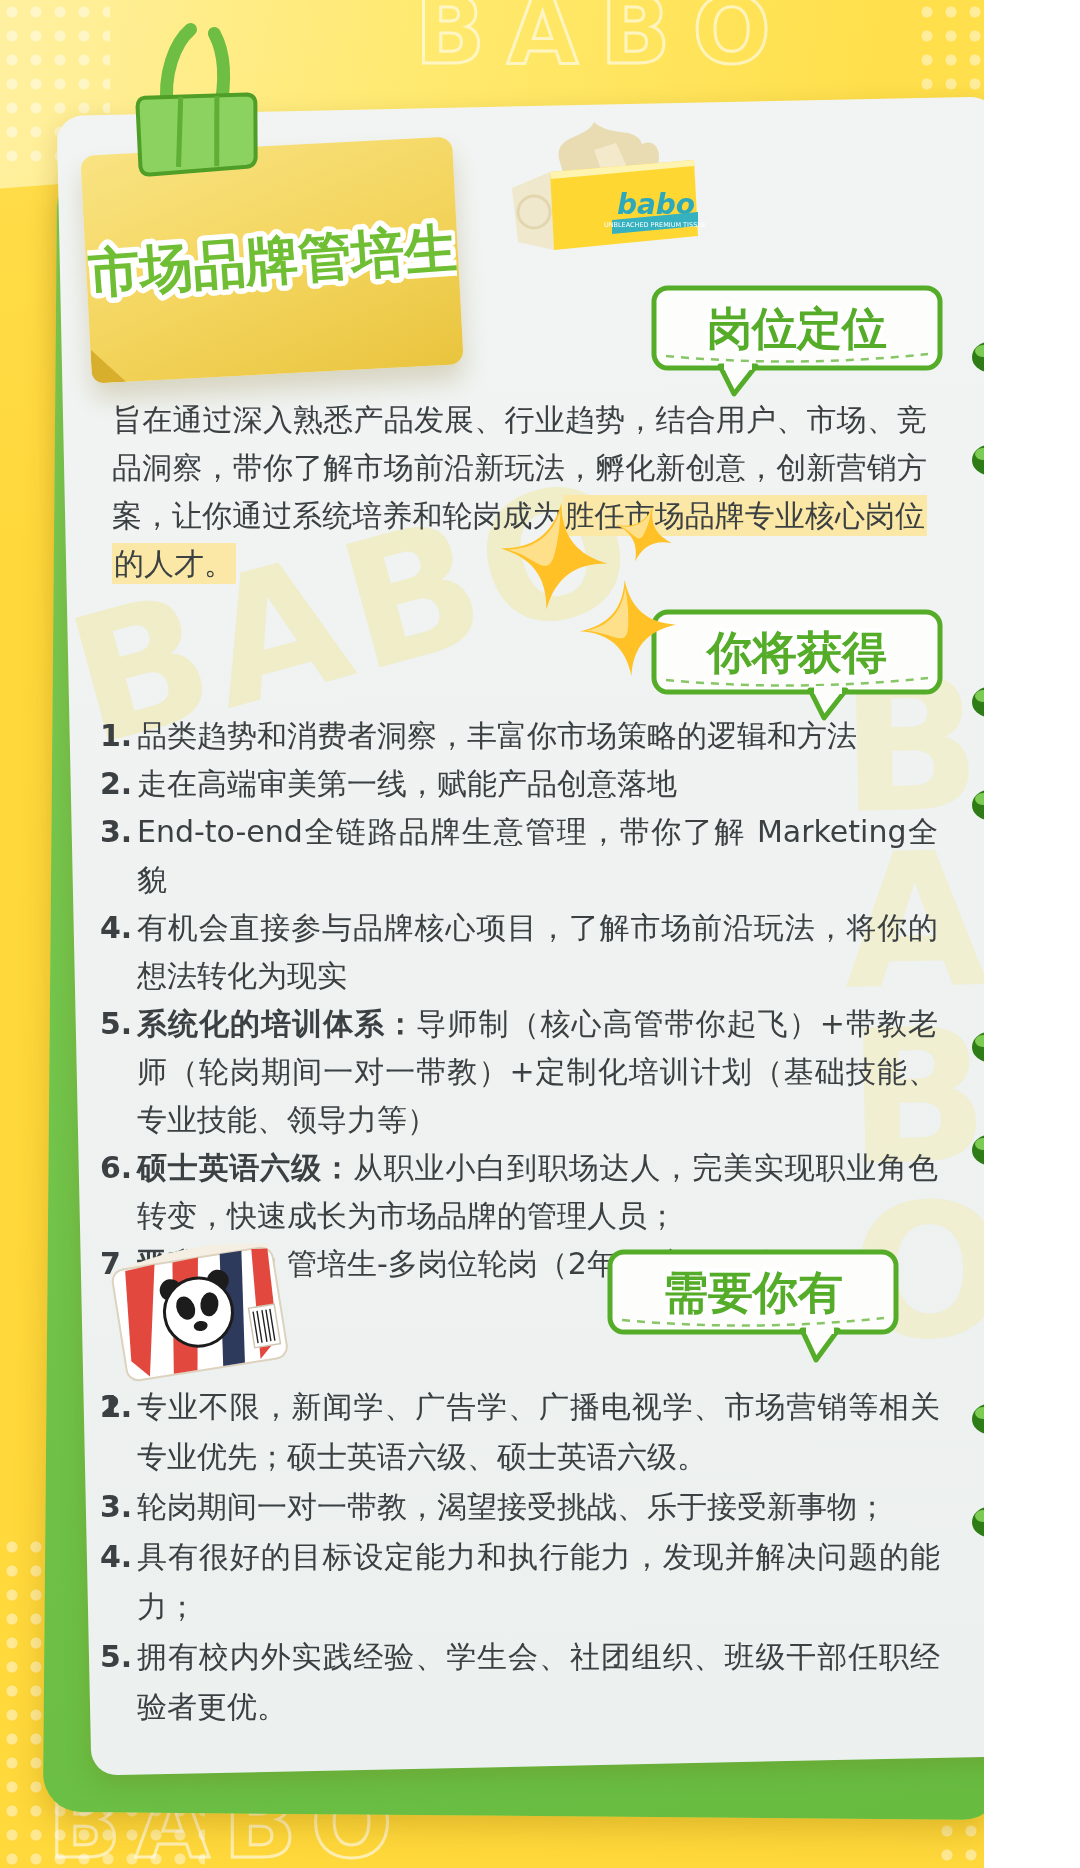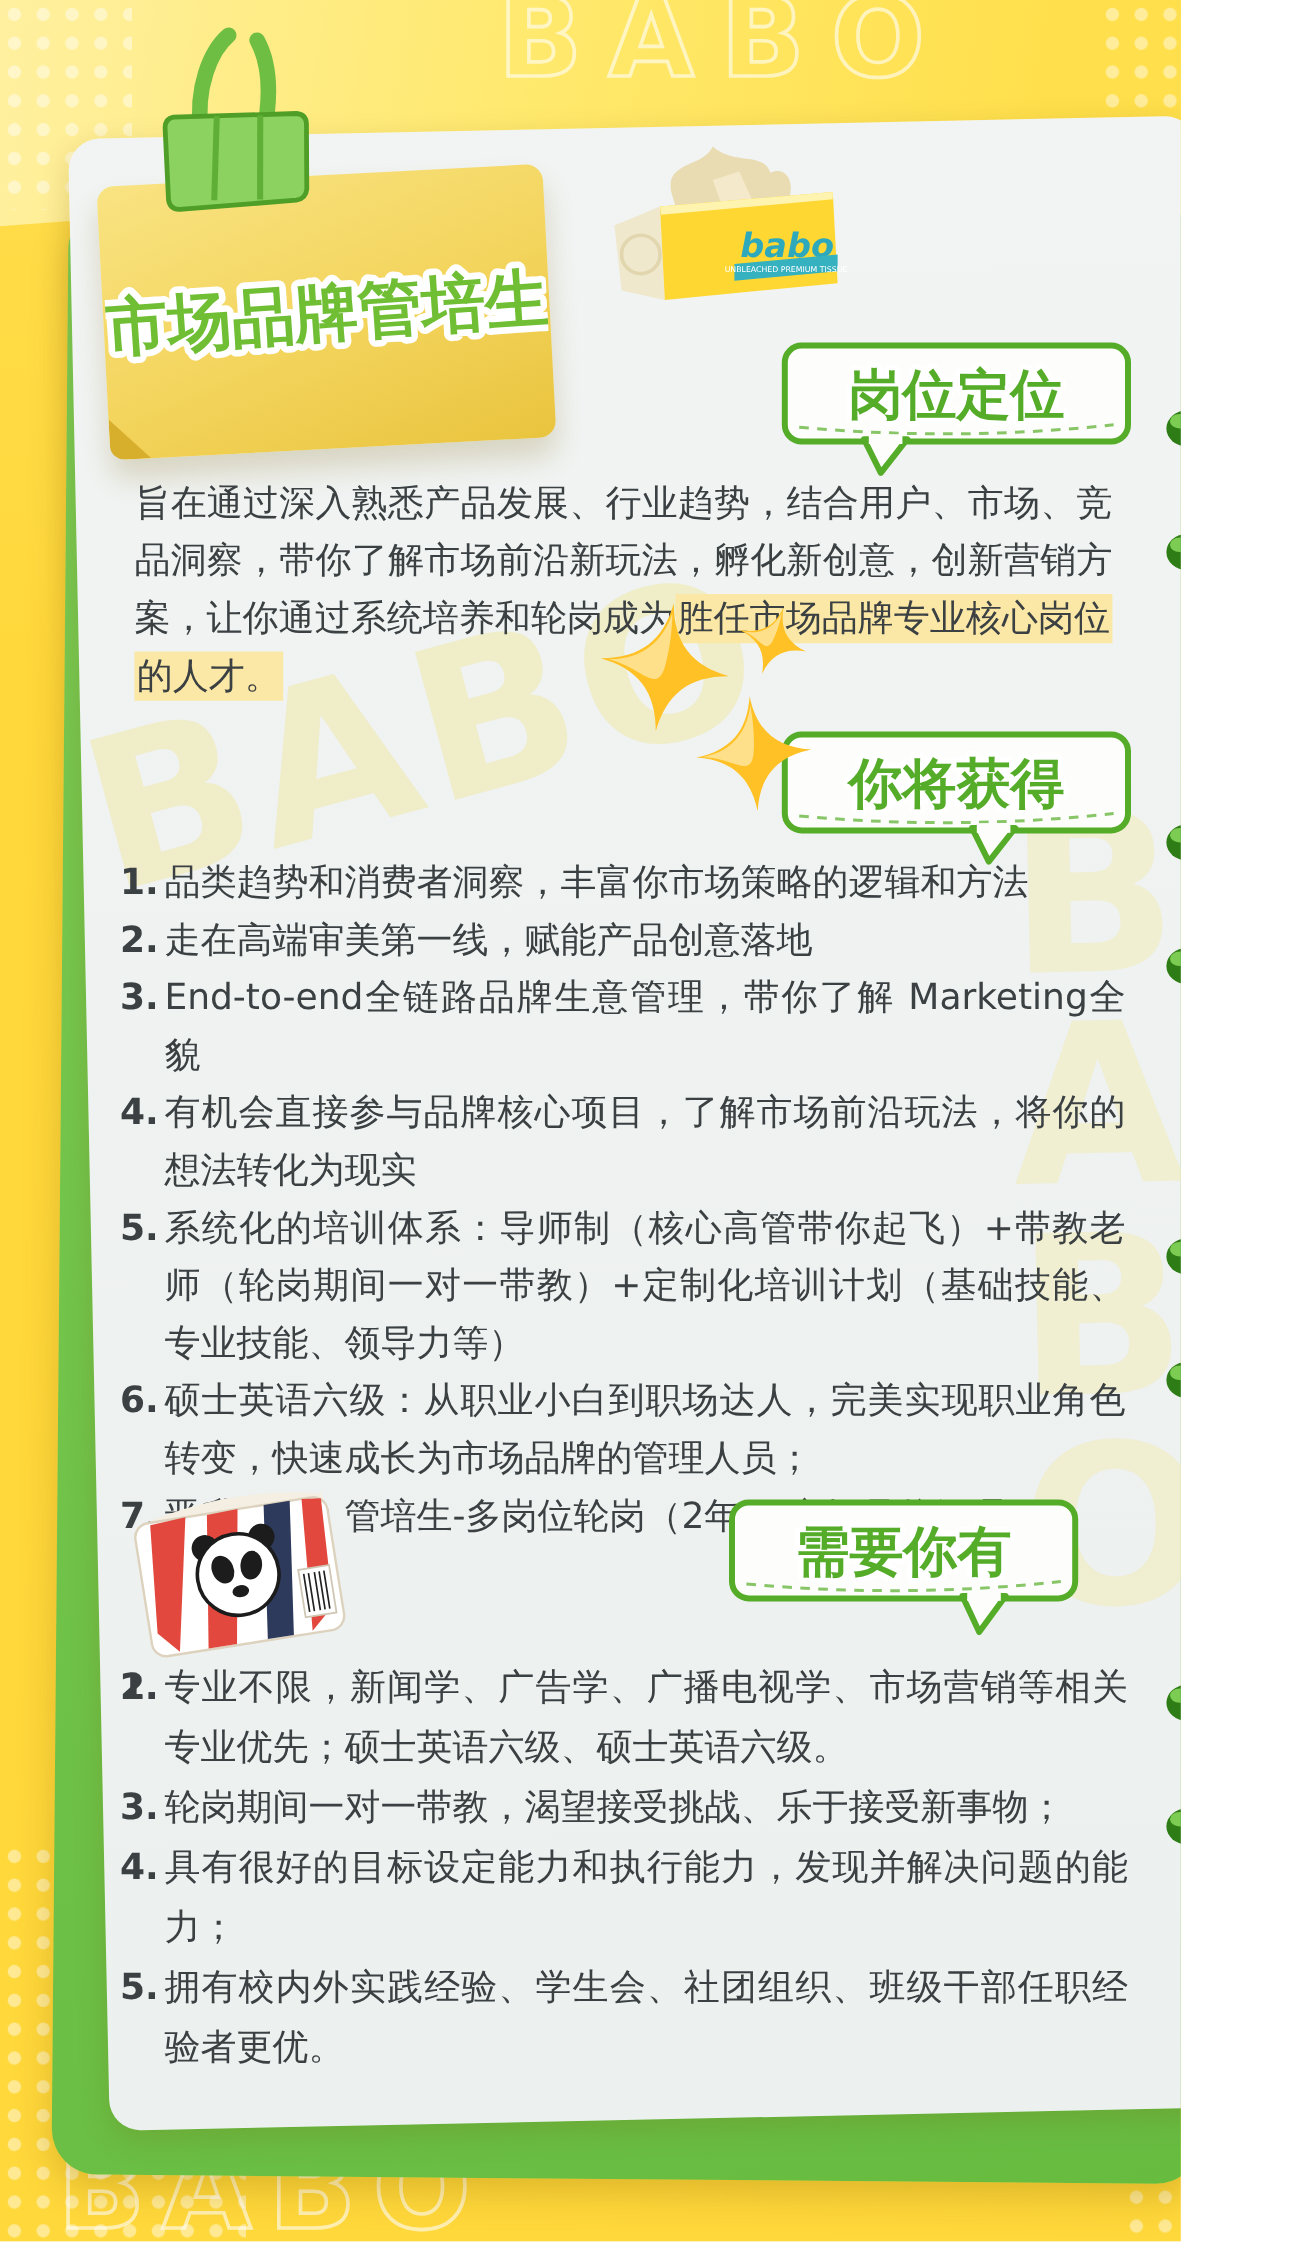--- a/index.html
+++ b/index.html
@@ -64,21 +64,21 @@
   
   .body-copy { position:absolute; z-index:5; color:#3B4043; font-size:30px; line-height:48px;
                text-align:justify; }
   .para { left:112px; top:396px; width:815px; }
   .hl { background:#FBE8A6; padding:3px 2px; box-decoration-break:clone; -webkit-box-decoration-break:clone; }
   .list { position:absolute; z-index:5; color:#3B4043; font-size:30px; }
   .gains { left:100px; top:712px; width:838px; line-height:48px; }
   .reqs  { left:100px; top:1382px; width:840px; line-height:50px; }
   .li { position:relative; padding-left:37px; text-align:justify; }
   .num { position:absolute; left:0; font-weight:800; }
-  .bld { font-weight:400; }
+  .bld { font-weight:700; }
 
   
   .spark { position:absolute; z-index:6; }
   .s1 { left:500px; top:502px; width:108px; height:108px; transform:rotate(8deg); }
   .s2 { left:615px; top:505px; width:58px;  height:58px;  transform:rotate(18deg); }
   .s3 { left:580px; top:580px; width:96px;  height:96px;  transform:rotate(-4deg); }
   .panda-pack { position:absolute; left:110px; top:1230px; width:178px; height:158px; z-index:5;
                 transform:rotate(-9deg); }
 </style>
 </head>

